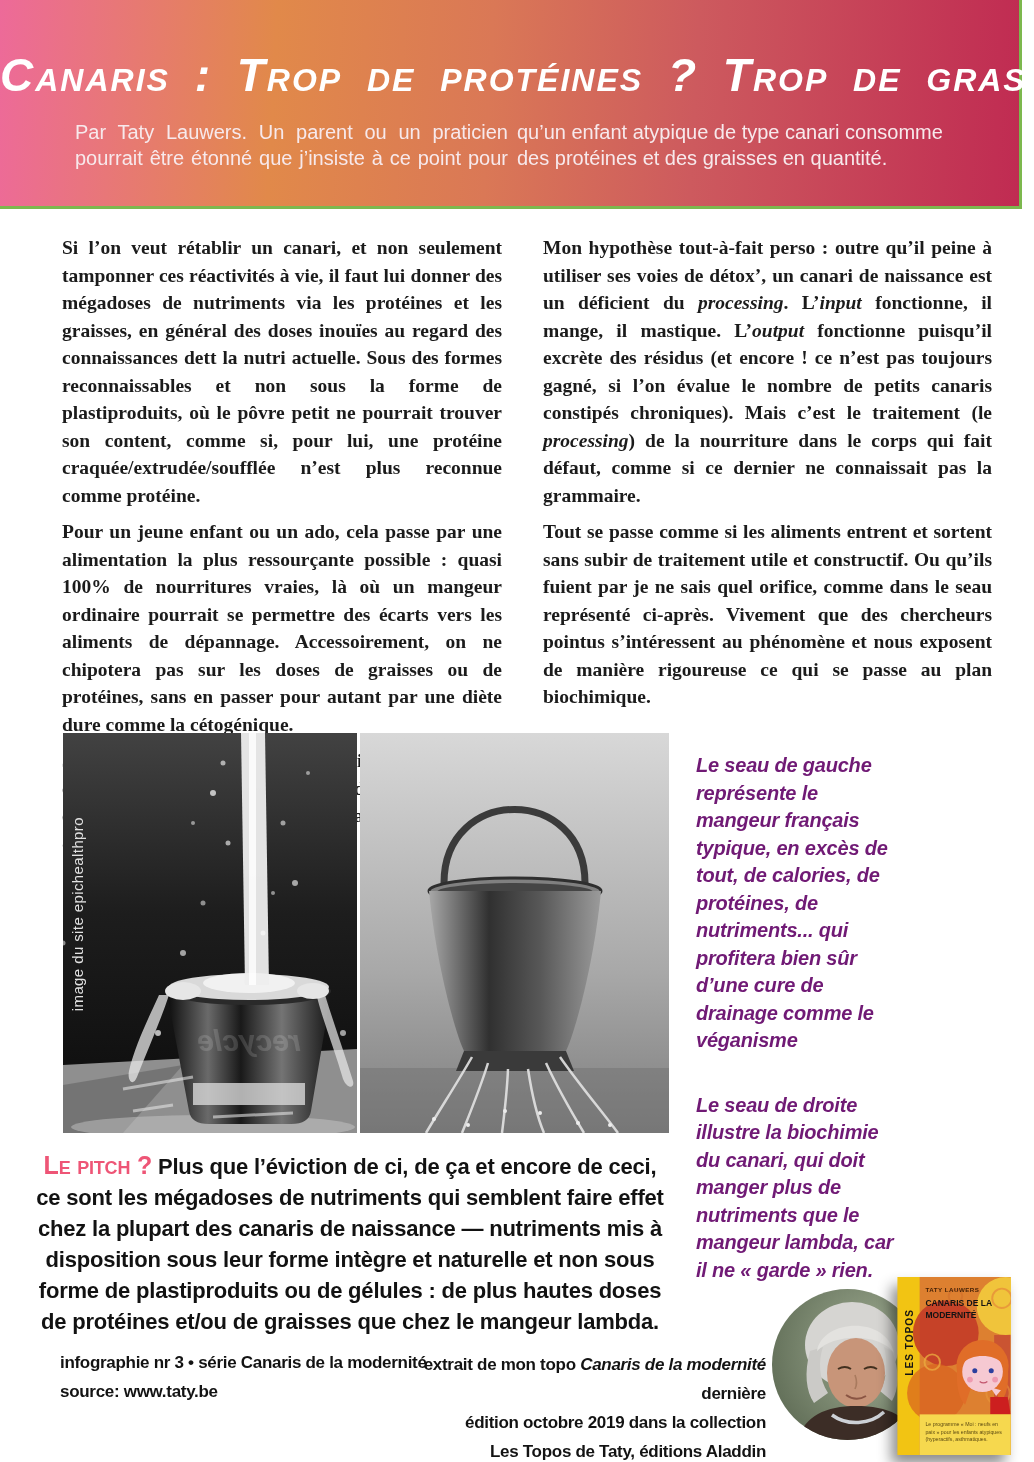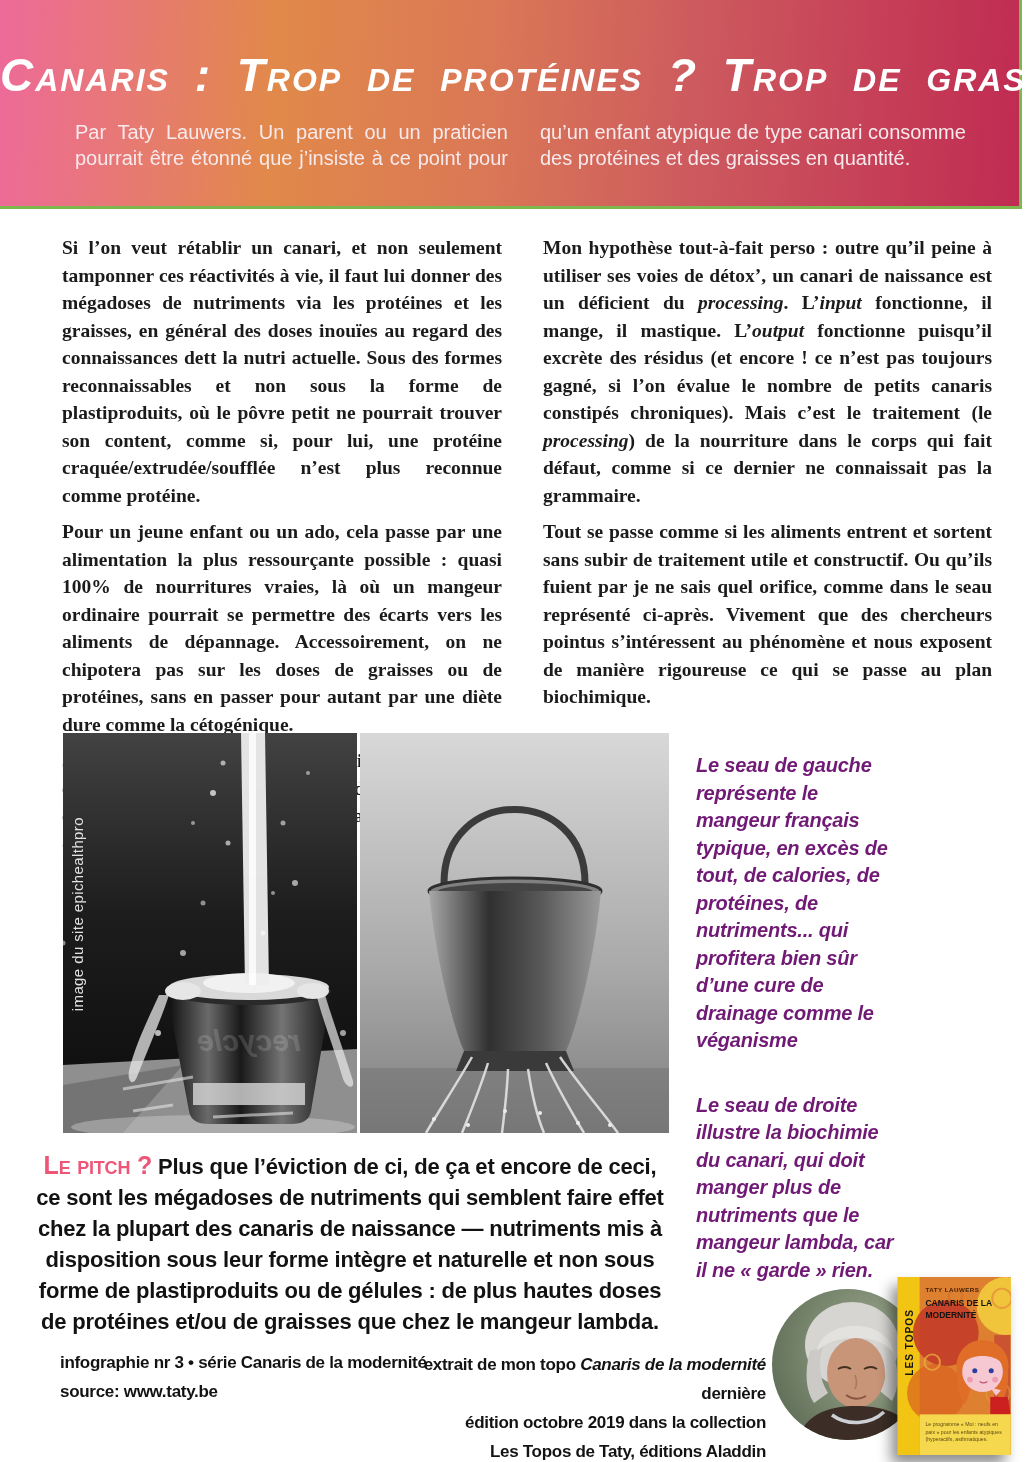--- a/index.html
+++ b/index.html
@@ -8,21 +8,21 @@
 
   
   .banner{position:absolute;left:0;top:0;width:1019px;height:206px;
           background:linear-gradient(93deg,#ed6a99 0%,#e1894a 27%,#da7856 48%,#cd5a5e 68%,#c02b52 100%);
           border-right:3px solid #7cb84e;border-bottom:3px solid #7cb84e;}
   .title{margin:0;position:absolute;left:0;right:0;top:48px;text-align:right;
          font-variant:small-caps;font-style:italic;font-weight:bold;color:#ffffff;
          font-size:46px;letter-spacing:2px;word-spacing:10px;white-space:nowrap;}
   .intro{position:absolute;top:119px;margin:0;color:#f7e9ec;font-size:20px;line-height:26px;}
   .intro-left{left:75px;width:433px;text-align:justify;text-align-last:justify;}
-  .intro-right{left:540px;width:430px;}
+  .intro-right{left:517px;width:430px;}
 
   
   .body-cols{position:absolute;left:62px;top:234px;width:930px;display:flex;gap:41px;
              font-family:"Liberation Serif",serif;font-size:19.5px;line-height:27.5px;
              color:#1b1b1b;text-align:justify;}
   .col{width:440px;}
   .col-r{width:449px;}
   .bp{margin:0 0 9px 0;font-weight:bold;}
 
   

